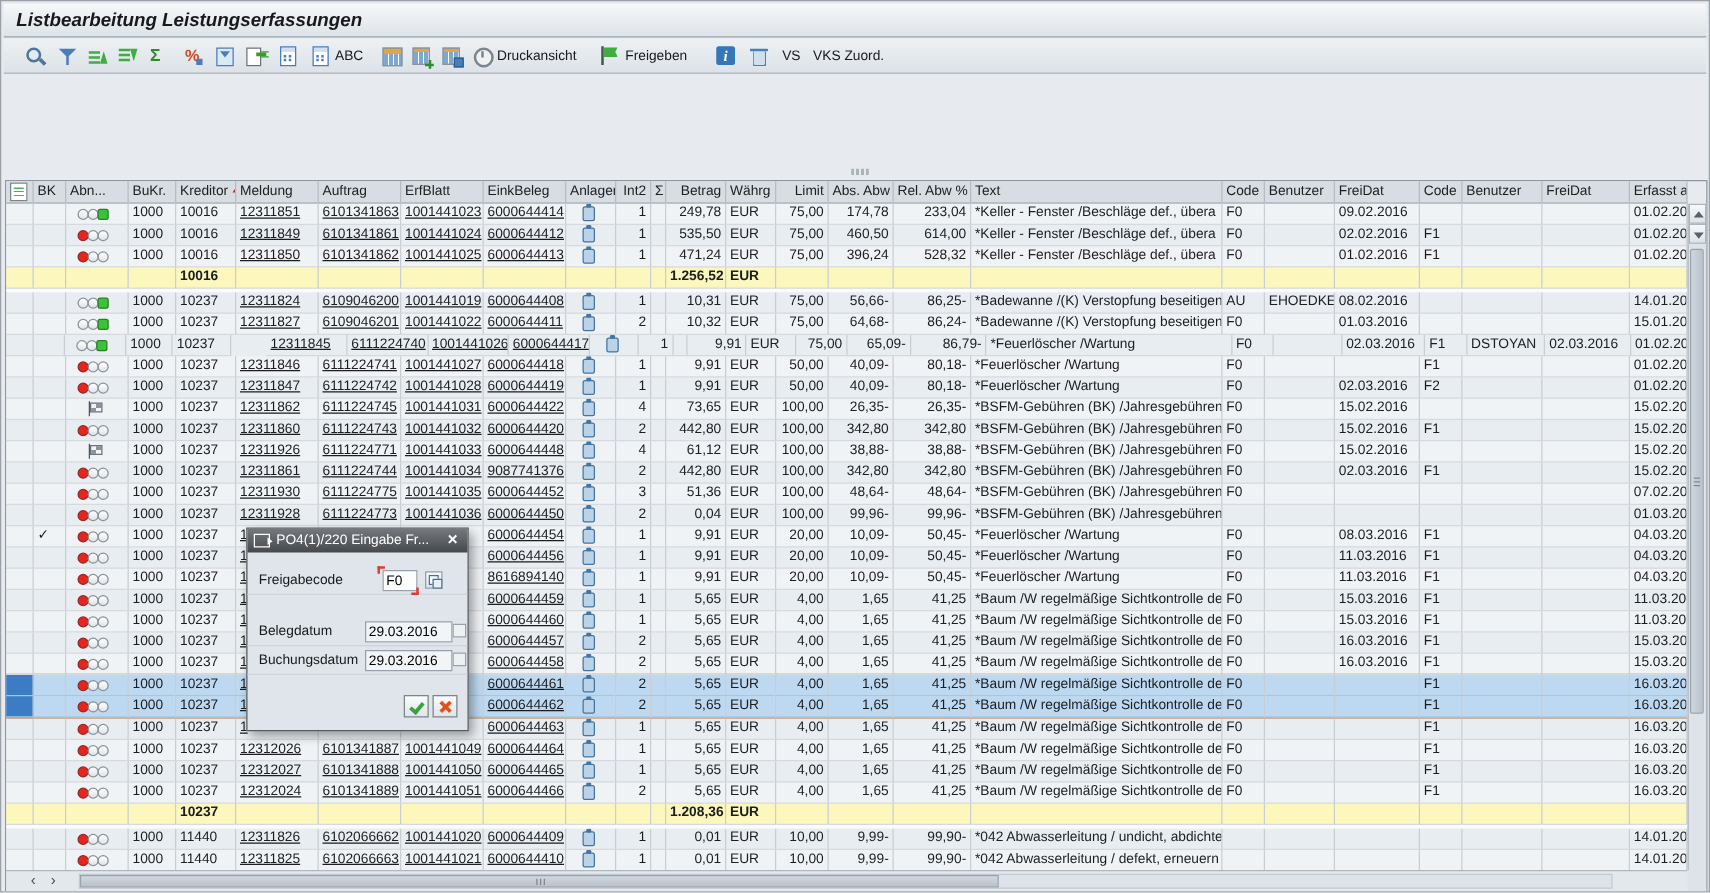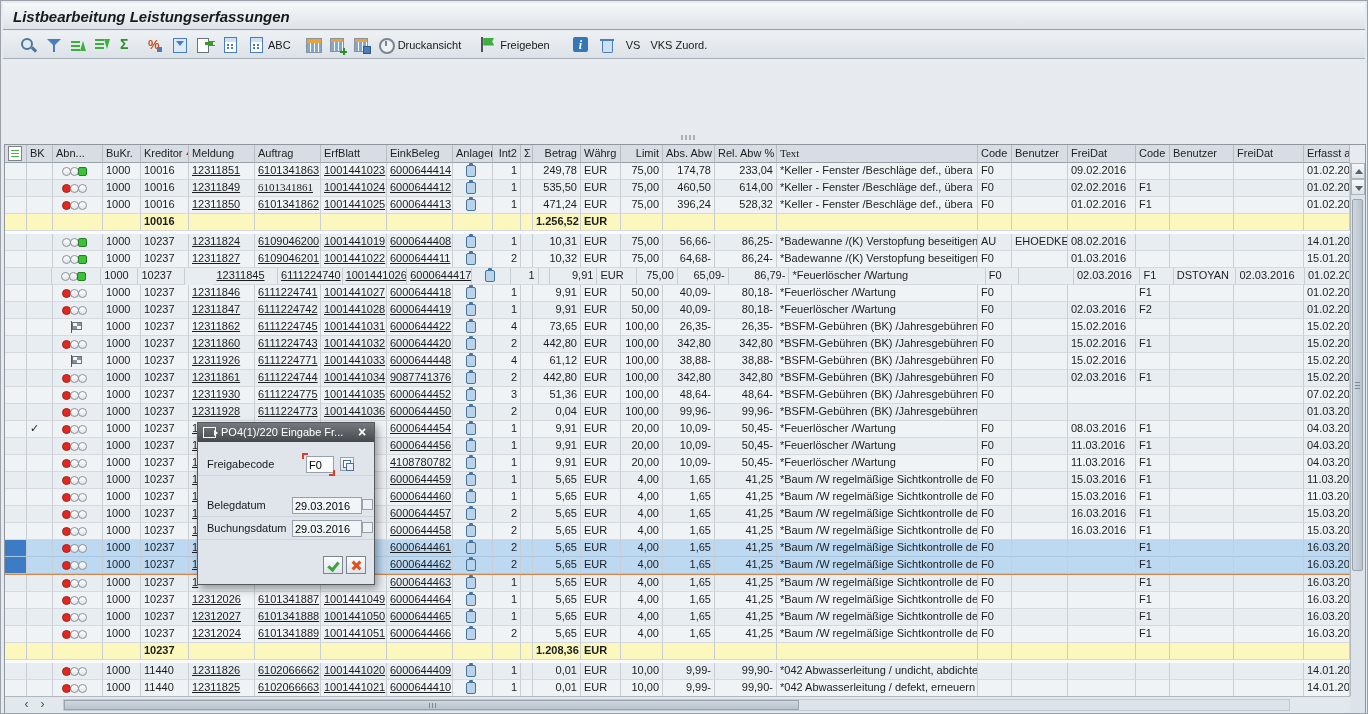--- a/index.html
+++ b/index.html
@@ -187,21 +187,21 @@
         <div class="hc" style="width: 66px;">ErfBlatt</div>
         <div class="hc" style="width: 66px;">EinkBeleg</div>
         <div class="hc" style="width: 40px;">Anlagen</div>
         <div class="hc num" style="width: 28px;">Int2</div>
         <div class="hc" style="width: 12px;">Σ</div>
         <div class="hc num" style="width: 48px;">Betrag</div>
         <div class="hc" style="width: 40px;">Währg</div>
         <div class="hc num" style="width: 42px;">Limit</div>
         <div class="hc num" style="width: 52px;">Abs. Abw</div>
         <div class="hc num" style="width: 62px;">Rel. Abw %</div>
-        <div class="hc" style="width: 201px; font-family: Liberation Serif, serif;">Text</div>
+        <div class="hc" style="width: 201px;">Text</div>
         <div class="hc" style="width: 34px;">Code</div>
         <div class="hc" style="width: 56px;">Benutzer</div>
         <div class="hc" style="width: 68px;">FreiDat</div>
         <div class="hc" style="width: 34px;">Code</div>
         <div class="hc" style="width: 64px;">Benutzer</div>
         <div class="hc" style="width: 70px;">FreiDat</div>
         <div class="hc" style="width: 46px;">Erfasst a</div>
       </div>
     <div class="gbody" id="gbody">
         <div class="row a">
@@ -245,21 +245,21 @@
           <div class="cell" style="width: 50px;">
             <div class="light">
               <span class="lamp red"></span>
               <span class="lamp"></span>
               <span class="lamp"></span>
             </div>
           </div>
           <div class="cell" style="width: 38px;">1000</div>
           <div class="cell" style="width: 48px;">10016</div>
           <div class="cell link" style="width: 66px;">12311849</div>
-          <div class="cell link" style="width: 66px; font-family: Liberation Serif, serif;">6101341861</div>
+          <div class="cell link" style="width: 66px;">6101341861</div>
           <div class="cell link" style="width: 66px;">1001441024</div>
           <div class="cell link" style="width: 66px;">6000644412</div>
           <div class="cell" style="width: 40px;">
             <div class="anlicon"></div>
           </div>
           <div class="cell num" style="width: 28px;">1</div>
           <div class="cell" style="width: 12px;"></div>
           <div class="cell num" style="width: 48px;">535,50</div>
           <div class="cell" style="width: 40px;">EUR</div>
           <div class="cell num" style="width: 42px;">75,00</div>
@@ -792,21 +792,21 @@
               <span class="lamp red"></span>
               <span class="lamp"></span>
               <span class="lamp"></span>
             </div>
           </div>
           <div class="cell" style="width: 38px;">1000</div>
           <div class="cell" style="width: 48px;">10237</div>
           <div class="cell link" style="width: 66px;">1</div>
           <div class="cell" style="width: 66px;"></div>
           <div class="cell" style="width: 66px;"></div>
-          <div class="cell link" style="width: 66px;">4108780782</div>
+          <div class="cell link" style="width: 66px;">8616894140</div>
           <div class="cell" style="width: 40px;">
             <div class="anlicon"></div>
           </div>
           <div class="cell num" style="width: 28px;">1</div>
           <div class="cell" style="width: 12px;"></div>
           <div class="cell num" style="width: 48px;">9,91</div>
           <div class="cell" style="width: 40px;">EUR</div>
           <div class="cell num" style="width: 42px;">20,00</div>
           <div class="cell num" style="width: 52px;">10,09-</div>
           <div class="cell num" style="width: 62px;">50,45-</div>

